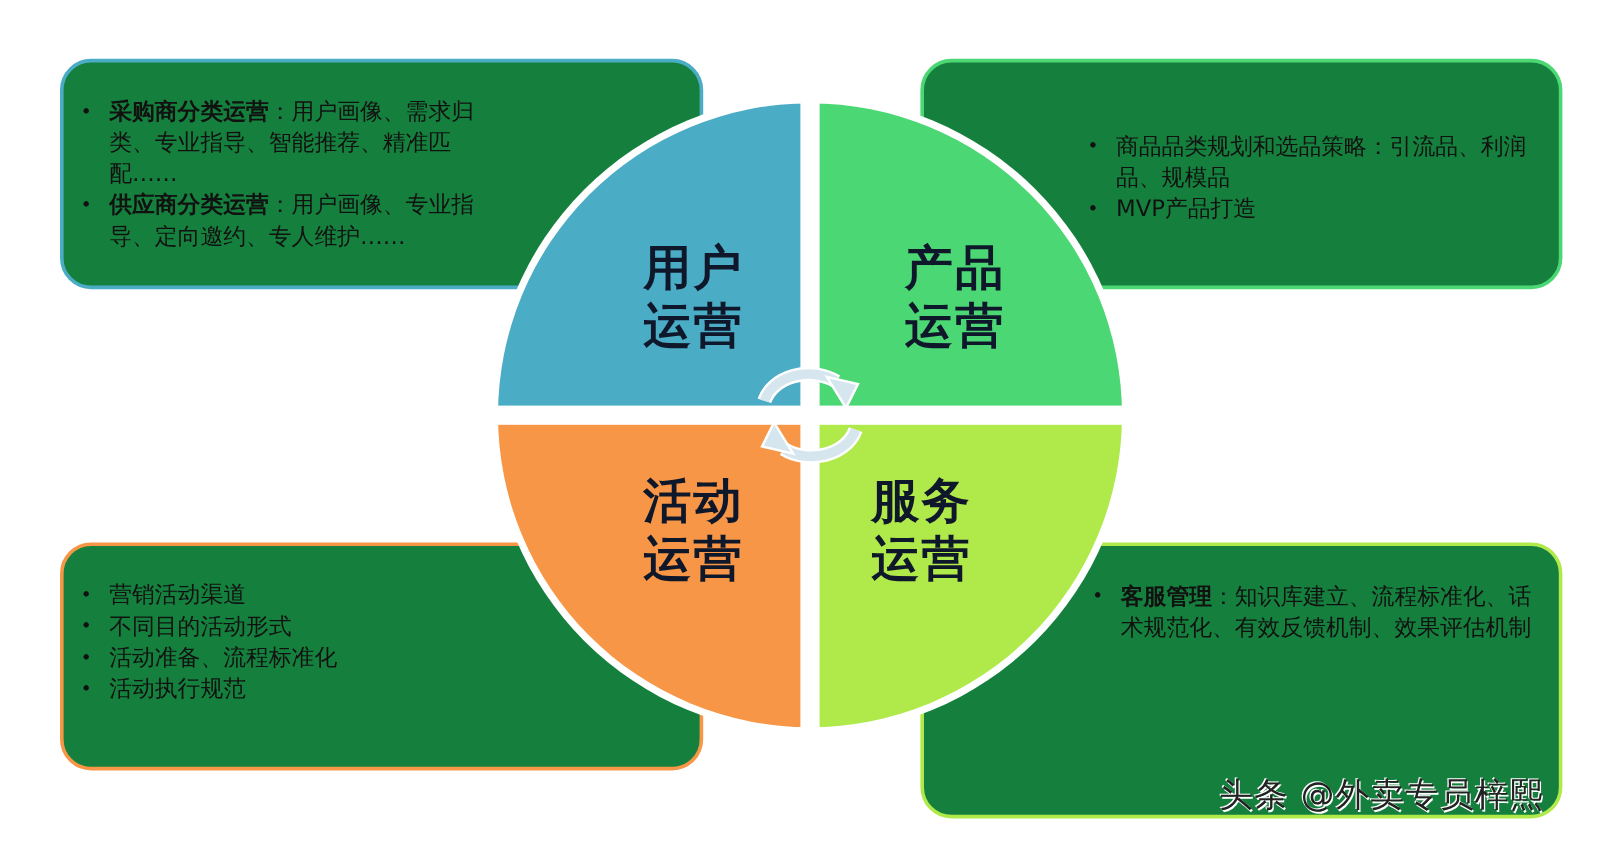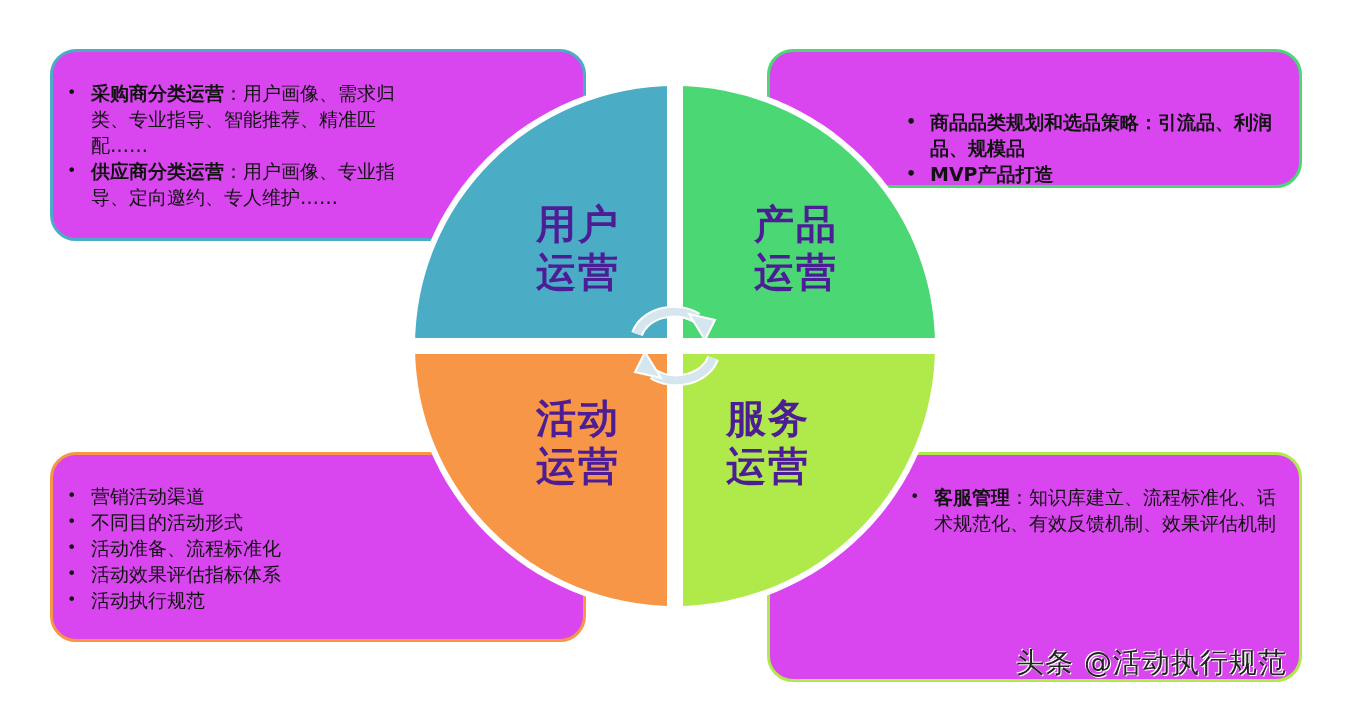--- a/index.html
+++ b/index.html
@@ -4,24 +4,24 @@
 <style>
   html, body { margin: 0; padding: 0; }
   body {
     width: 1351px; height: 701px; position: relative; overflow: hidden;
     background: #ffffff;
     font-family: "DejaVu Sans", "Liberation Sans", sans-serif;
     color: #111;
   }
   .box {
     position: absolute; box-sizing: border-box;
-    border: 3px solid; border-radius: 26px; background: #d946ef;
+    border: 3px solid; border-radius: 26px; background: #15803d;
   }
   .box.b-user { left: 50px; top: 49px; width: 536px; height: 192px; border-color: #4BACC6; }
-  .box.b-prod { left: 767px; top: 49px; width: 535px; height: 139px; border-color: #4CD775; font-weight: bold; }
+  .box.b-prod { left: 767px; top: 49px; width: 535px; height: 192px; border-color: #4CD775; }
   .box.b-act  { left: 50px; top: 452px; width: 536px; height: 190px; border-color: #F79646; }
   .box.b-serv { left: 767px; top: 452px; width: 535px; height: 230px; border-color: #B0E94A; }
 
   ul.items { list-style: none; margin: 0; padding: 0; position: absolute; font-size: 19px; line-height: 26px; }
   ul.items li { position: relative; padding-left: 24px; }
   ul.items li::before { content: "•"; position: absolute; left: 0; top: 0; font-size: 16px; }
   ul.items b { font-weight: bold; }
 
   .u-list { left: 14px; top: 28px; width: 340px; }
   .p-list { left: 136px; top: 57px; width: 375px; }
@@ -35,21 +35,21 @@
   .circle {
     position: absolute; left: 415px; top: 86px; width: 520px; height: 520px;
     border-radius: 50%; overflow: hidden;
   }
   .q { position: absolute; width: 252px; height: 252px; }
   .q.q1 { left: 0; top: 0; background: #4BACC6; }
   .q.q2 { left: 268px; top: 0; background: #4CD775; }
   .q.q3 { left: 0; top: 268px; background: #F79646; }
   .q.q4 { left: 268px; top: 268px; background: #B0E94A; }
   .qlabel {
-    position: absolute; color: #4c1d95; font-weight: bold; font-size: 40px; line-height: 48px;
+    position: absolute; color: #0f172a; font-weight: bold; font-size: 40px; line-height: 48px;
     letter-spacing: 2px; text-align: left;
   }
   .q1 .qlabel { left: 121px; top: 114px; }
   .q2 .qlabel { left: 43px; top: 114px; margin-left: 28px; }
   .q3 .qlabel { left: 121px; top: 40px; text-align: center; }
   .q4 .qlabel { left: 43px; top: 40px; }
   .qlabel span { display: block; }
 
   .arrows { position: absolute; left: 625px; top: 296px; width: 100px; height: 100px; }
 
@@ -74,21 +74,20 @@
     <li><span>商品品类规划和选品策略：引流品、利润品、规模品</span></li>
     <li><span>MVP产品打造</span></li>
   </ul>
 </div>
 
 <div class="box b-act">
   <ul class="items a-list">
     <li><span>营销活动渠道</span></li>
     <li><span>不同目的活动形式</span></li>
     <li><span>活动准备、流程标准化</span></li>
-    <li><span>活动效果评估指标体系</span></li>
     <li><span>活动执行规范</span></li>
   </ul>
 </div>
 
 <div class="box b-serv">
   <ul class="items s-list">
     <li><b>客服管理</b><span>：知识库建立、流程标准化、话术规范化、有效反馈机制、效果评估机制</span></li>
   </ul>
 </div>
 
@@ -124,13 +123,13 @@
 
   <path d="M12 38 A38 30 0 0 1 72 22" fill="none" stroke="#ffffff" stroke-width="12" stroke-linecap="butt"></path>
   <path d="M12 38 A38 30 0 0 1 72 22" fill="none" stroke="#d6e6ee" stroke-width="8" stroke-linecap="butt"></path>
   <polygon points="64,18 90,24 80,44" fill="#d6e6ee" stroke="#ffffff" stroke-width="2"></polygon>
 
   <path d="M88 62 A38 30 0 0 1 28 78" fill="none" stroke="#ffffff" stroke-width="12" stroke-linecap="butt"></path>
   <path d="M88 62 A38 30 0 0 1 28 78" fill="none" stroke="#d6e6ee" stroke-width="8" stroke-linecap="butt"></path>
   <polygon points="36,82 10,76 20,56" fill="#d6e6ee" stroke="#ffffff" stroke-width="2"></polygon>
 </svg>
 
-<div class="watermark">头条 @活动执行规范</div>
+<div class="watermark">头条 @外卖专员梓熙</div>
 
 </body></html>

